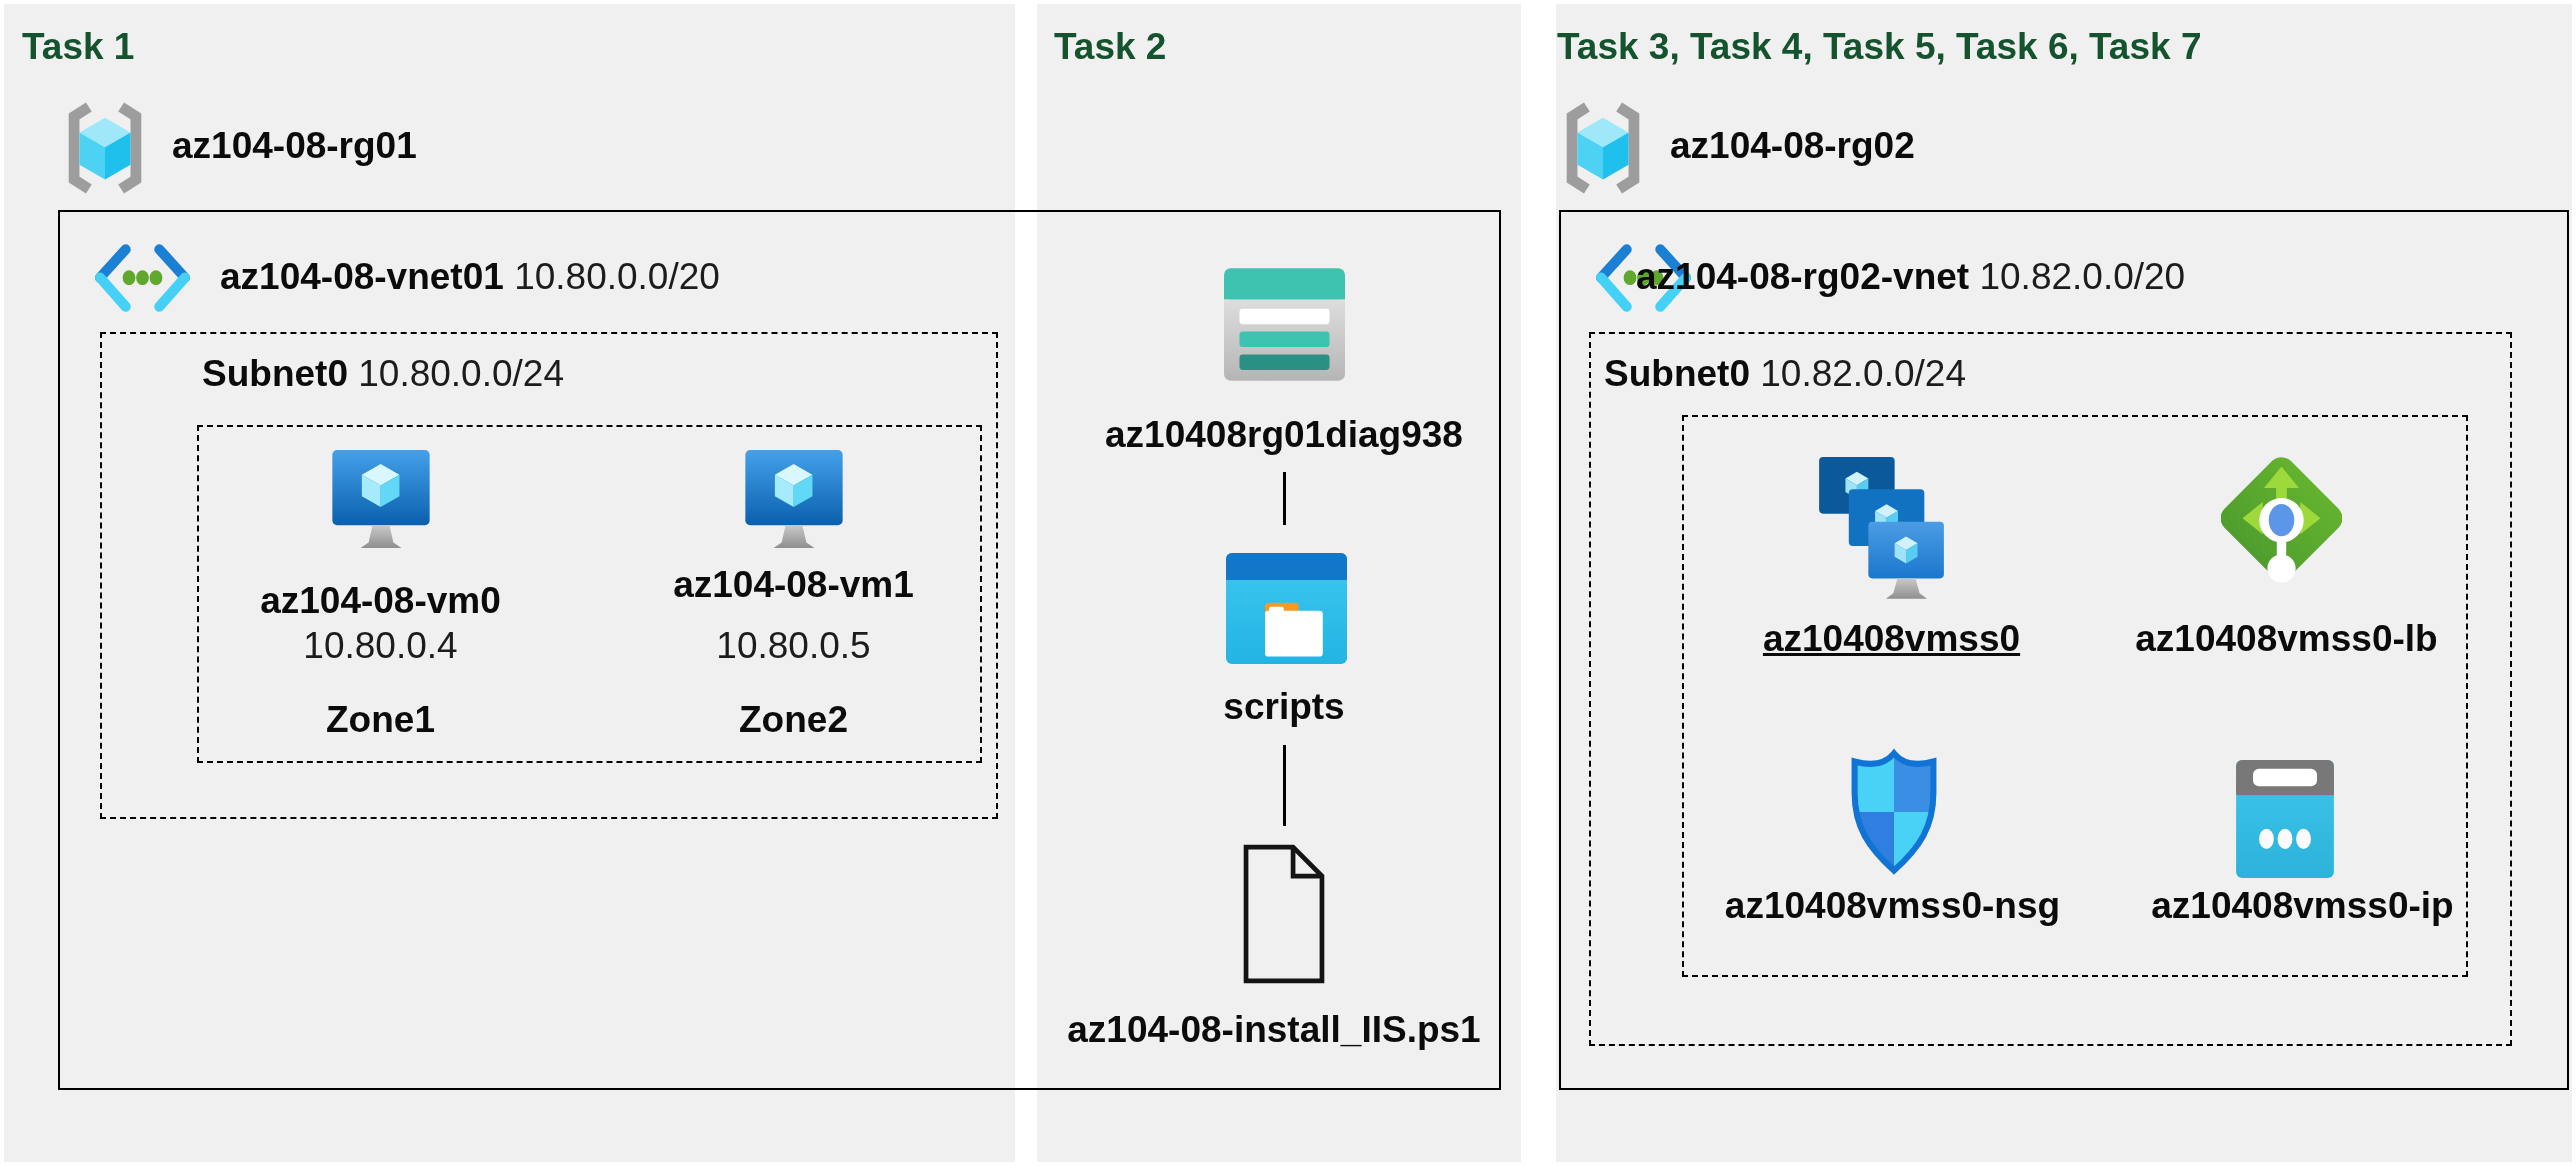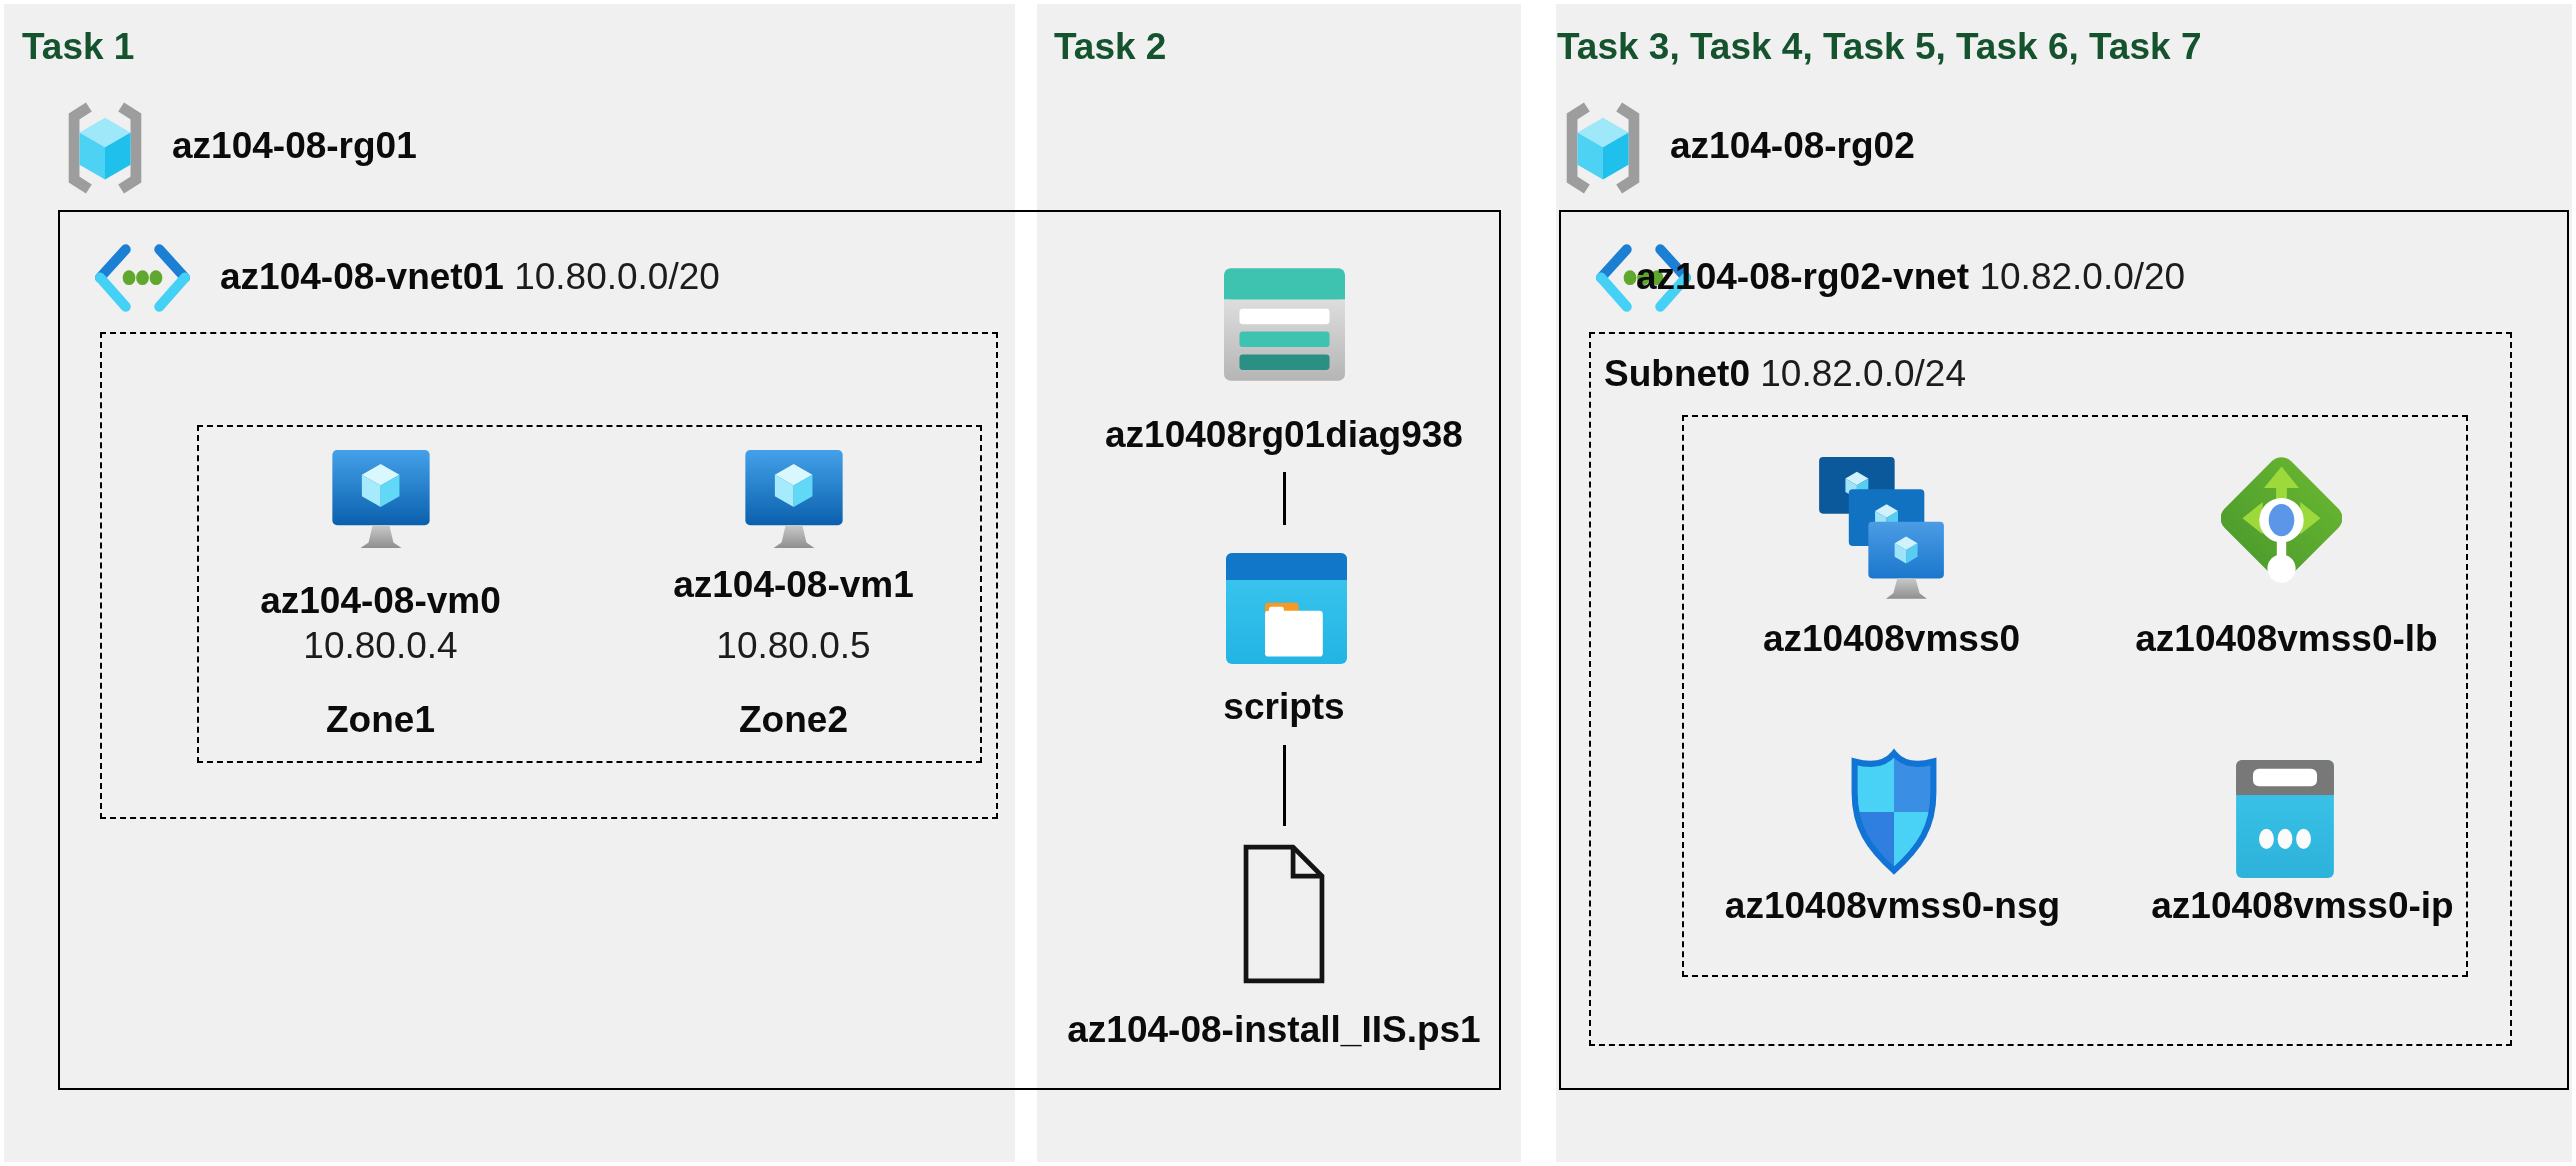--- a/index.html
+++ b/index.html
@@ -52,20 +52,24 @@
       <ellipse cx="75" cy="50" rx="9.5" ry="11" fill="#5fa82d"></ellipse>
       <ellipse cx="95" cy="50" rx="9.5" ry="11" fill="#5fa82d"></ellipse>
     </svg>
   </div>
   <div class="lbl" style="left:220px;top:256px;">
     <span>az104-08-vnet01</span>
     <span class="val">10.80.0.0/20</span>
   </div>
 
   <div class="dashbox" style="left:100px;top:332px;width:894px;height:483px;"></div>
+  <div class="lbl" style="left:202px;top:353px;">
+    <span>Subnet0</span>
+    <span class="val">10.80.0.0/24</span>
+  </div>
 
   <div class="dashbox" style="left:197px;top:425px;width:781px;height:334px;"></div>
 
   <div class="icon" style="left:332px;top:450px;">
     <svg width="98" height="102" viewBox="0 0 145 152">
       <defs>
         <linearGradient id="gvm0" x1="0" y1="0" x2="0" y2="1">
           <stop offset="0" stop-color="#44a1e9"></stop>
             <stop offset="1" stop-color="#0b60ad"></stop>
         </linearGradient>
@@ -213,21 +217,21 @@
       <polygon points="100,70 117,80 100,90 83,80" fill="#cff2fc"></polygon>
       <polygon points="83,80 100,90 100,110 83,100" fill="#9fe3f8"></polygon>
       <polygon points="100,90 117,80 117,100 100,110" fill="#58cdf1"></polygon>
       <rect x="73" y="96" width="112" height="84" rx="6" fill="url(#gvmss)"></rect>
       <polygon points="129,118 146,128 129,138 112,128" fill="#cff2fc"></polygon>
       <polygon points="112,128 129,138 129,158 112,148" fill="#9fe3f8"></polygon>
       <polygon points="129,138 146,128 146,148 129,158" fill="#58cdf1"></polygon>
       <polygon points="116,180 143,180 149,202 160,210 99,210 110,202" fill="url(#gsts)"></polygon>
     </svg>
   </div>
-  <div class="lbl center" style="left:1696px;top:618px;width:391px;">az10408vmss0</div>
+  <div class="lbl center" style="left:1696px;top:618px;width:391px;text-decoration:underline;">az10408vmss0</div>
 
   <div class="icon" style="left:2221px;top:446px;">
     <svg width="121" height="145" viewBox="0 0 180 215">
       <defs>
         <linearGradient id="glb" x1="0" y1="0" x2="0" y2="1">
           <stop offset="0" stop-color="#64b22f"></stop>
             <stop offset="1" stop-color="#4f9e2e"></stop>
         </linearGradient>
       </defs>
       <rect x="20" y="37" width="140" height="140" rx="20" transform="rotate(45 90 107)" fill="url(#glb)"></rect>

